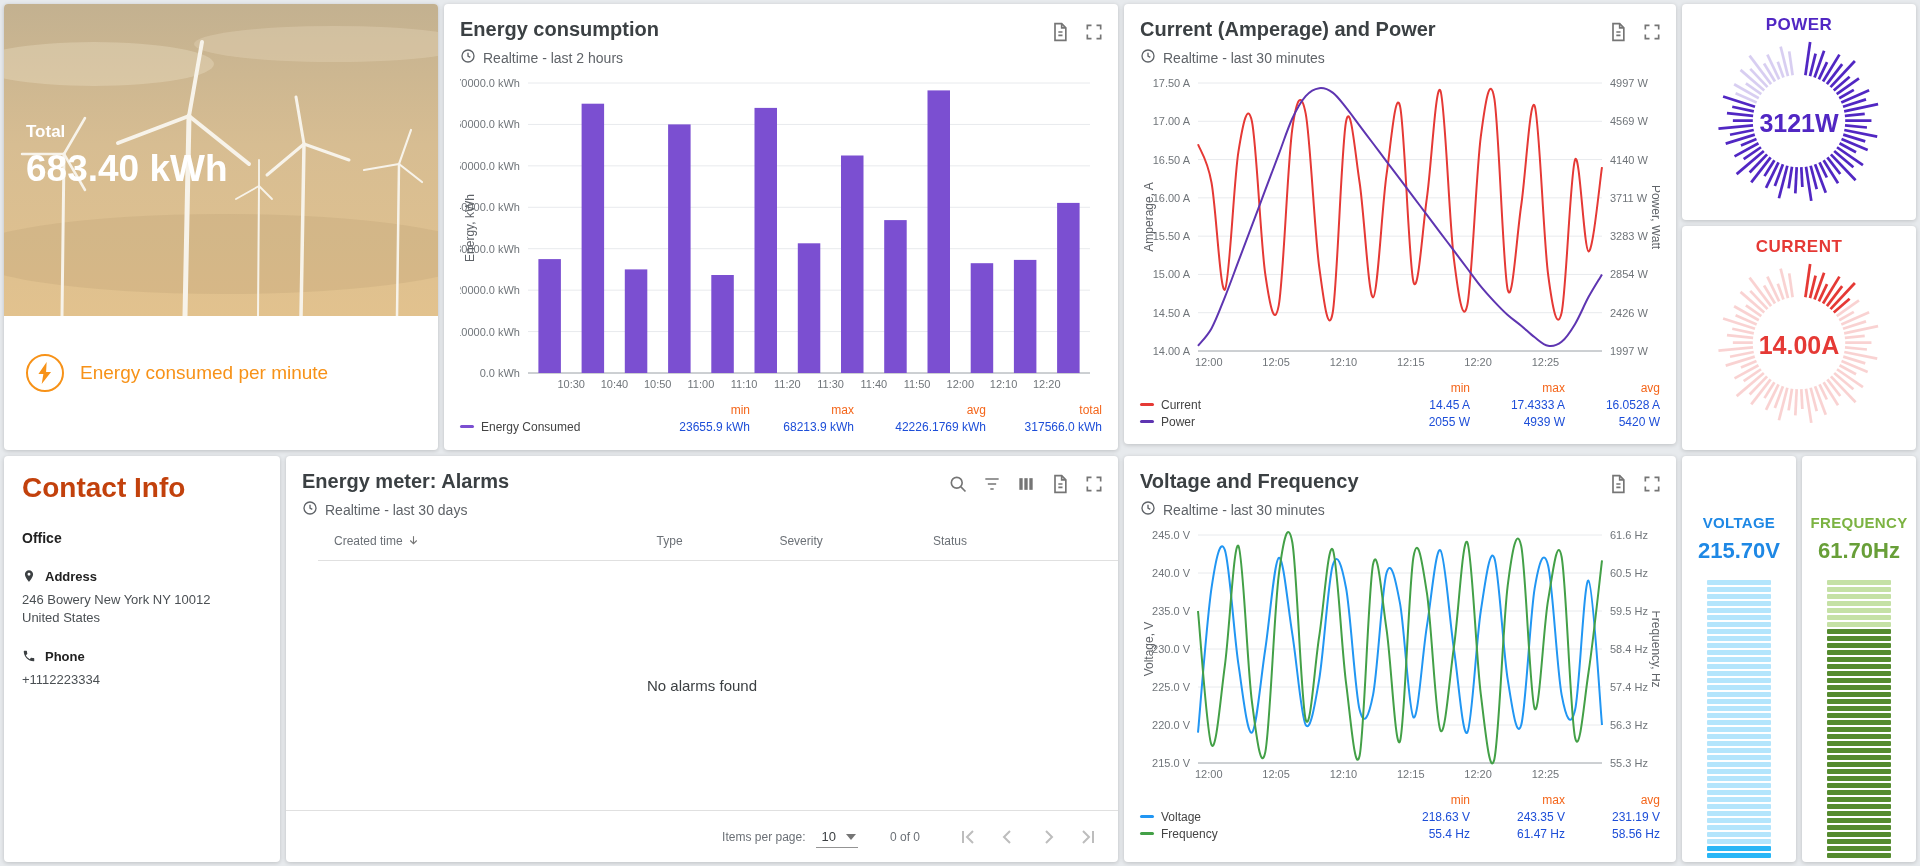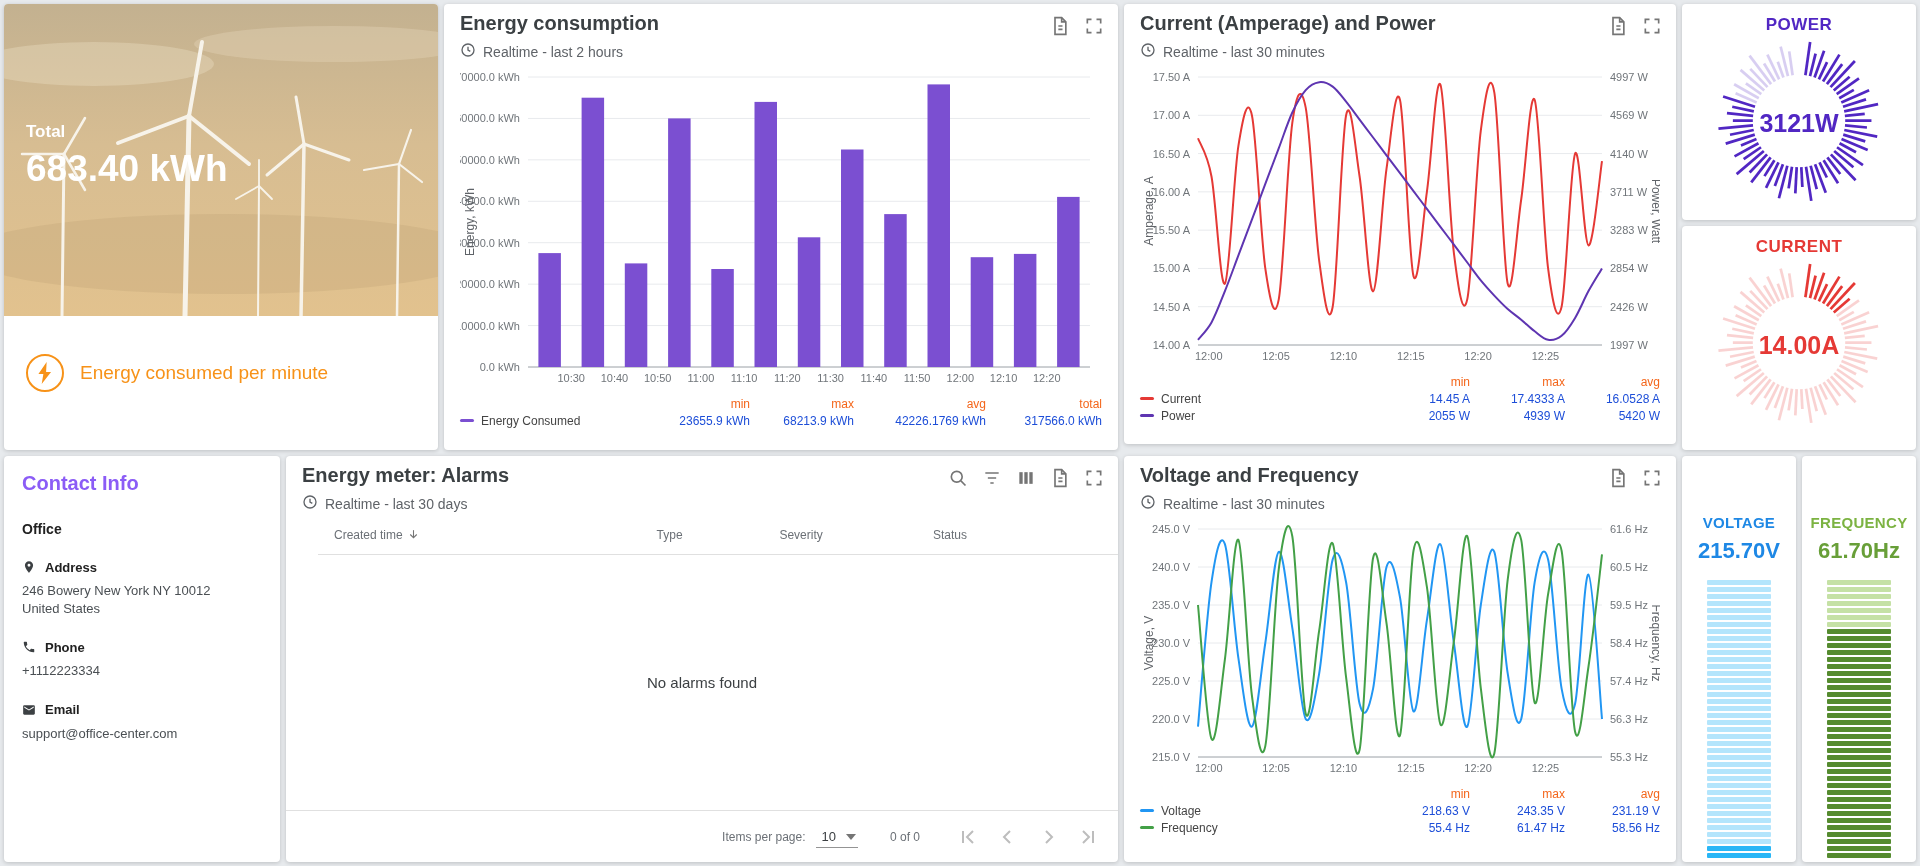--- a/index.html
+++ b/index.html
@@ -4,21 +4,21 @@
 <style>
   * { box-sizing: border-box; margin: 0; padding: 0; }
   html,body { width:1920px; height:866px; overflow:hidden; }
   body { background:#e7eaed; font-family:"Liberation Sans", sans-serif; color:#424242; }
   #page { position:relative; width:1920px; height:866px; }
 
   .card { position:absolute; background:#fff; border-radius:4px;
           box-shadow:0 1px 4px rgba(0,0,0,.18); overflow:hidden; }
 
   
-  .card-header { display:flex; justify-content:space-between; align-items:flex-start; padding:8px 14px 2px 16px; }
+  .card-header { display:flex; justify-content:space-between; align-items:flex-start; padding:14px 14px 2px 16px; }
   .card-title { font-size:20px; font-weight:700; color:#3b4043; }
   .card-subtitle { display:flex; align-items:center; gap:7px; margin-top:7px; font-size:14px; color:#5f6368; }
   .hdr-icons { display:flex; gap:14px; padding-top:4px; }
   .icon-btn { width:20px; height:20px; cursor:pointer; color:#757575; }
   .icon-btn svg { width:20px; height:20px; display:block; }
 
   
   .chart-box { padding:2px 16px 0 16px; }
   svg text { font-family:"Liberation Sans", sans-serif; }
 
@@ -51,21 +51,21 @@
 
   
   .vgauge-card { display:flex; flex-direction:column; align-items:center; padding-top:58px; }
   .vgauge-title { font-size:15px; font-weight:700; letter-spacing:.3px; }
   .vgauge-value { font-size:22px; font-weight:700; margin-top:7px; }
   .stripes { margin-top:16px; width:64px; }
   .stripe { height:5px; margin-bottom:2px; border-radius:1px; }
 
   
   #card-contact { padding:16px 18px; }
-  .contact-title { font-size:20px; font-weight:700; color:#8b5cf6; }
+  .contact-title { font-size:28px; font-weight:700; color:#c2410c; }
   .contact-office { font-size:14px; font-weight:700; color:#212121; margin-top:26px; }
   .contact-item { margin-top:22px; }
   .contact-label { display:flex; align-items:center; gap:9px; font-size:13px; font-weight:700; color:#212121; }
   .contact-label svg { width:14px; height:16px; }
   .contact-value { font-size:13px; color:#4a4f53; margin-top:7px; line-height:1.35; }
 
   
   #card-alarms { display:flex; flex-direction:column; }
   .table-head { display:flex; padding:0 16px; height:40px; align-items:center;
                 border-bottom:1px solid #e0e0e0; font-size:12px; color:#6b7076;margin-left:32px; }
@@ -493,29 +493,20 @@
     <div class="contact-item">
       <div class="contact-label">
         <svg viewBox="0 0 24 24">
             <path d="M6.6 10.8c1.4 2.8 3.8 5.1 6.6 6.6l2.2-2.2c.3-.3.7-.4 1-.2 1.1.4 2.3.6 3.6.6.6 0 1 .4 1 1V20c0 .6-.4 1-1 1C10.6 21 3 13.4 3 4c0-.6.4-1 1-1h3.5c.6 0 1 .4 1 1 0 1.2.2 2.4.6 3.6.1.3 0 .7-.2 1l-2.3 2.2z" fill="#3c4043"></path>
           </svg>
         <span>Phone</span>
       </div>
       <div class="contact-value">+1112223334</div>
     </div>
 
-    <div class="contact-item">
-      <div class="contact-label">
-        <svg viewBox="0 0 24 24">
-            <path d="M20 4H4c-1.1 0-2 .9-2 2v12c0 1.1.9 2 2 2h16c1.1 0 2-.9 2-2V6c0-1.1-.9-2-2-2zm0 4l-8 5-8-5V6l8 5 8-5v2z" fill="#3c4043"></path>
-          </svg>
-        <span>Email</span>
-      </div>
-      <div class="contact-value">support@office-center.com</div>
-    </div>
   </div>
 
   <div class="card" id="card-alarms" style="left:286px; top:456px; width:832px; height:406px;">
     <div class="card-header">
       <div>
         <div class="card-title">Energy meter: Alarms</div>
         <div class="card-subtitle">
           <span>
             <svg width="16" height="16" viewBox="0 0 24 24" fill="none" stroke="#5f6368" stroke-width="2">
                 <circle cx="12" cy="12" r="9"></circle>

